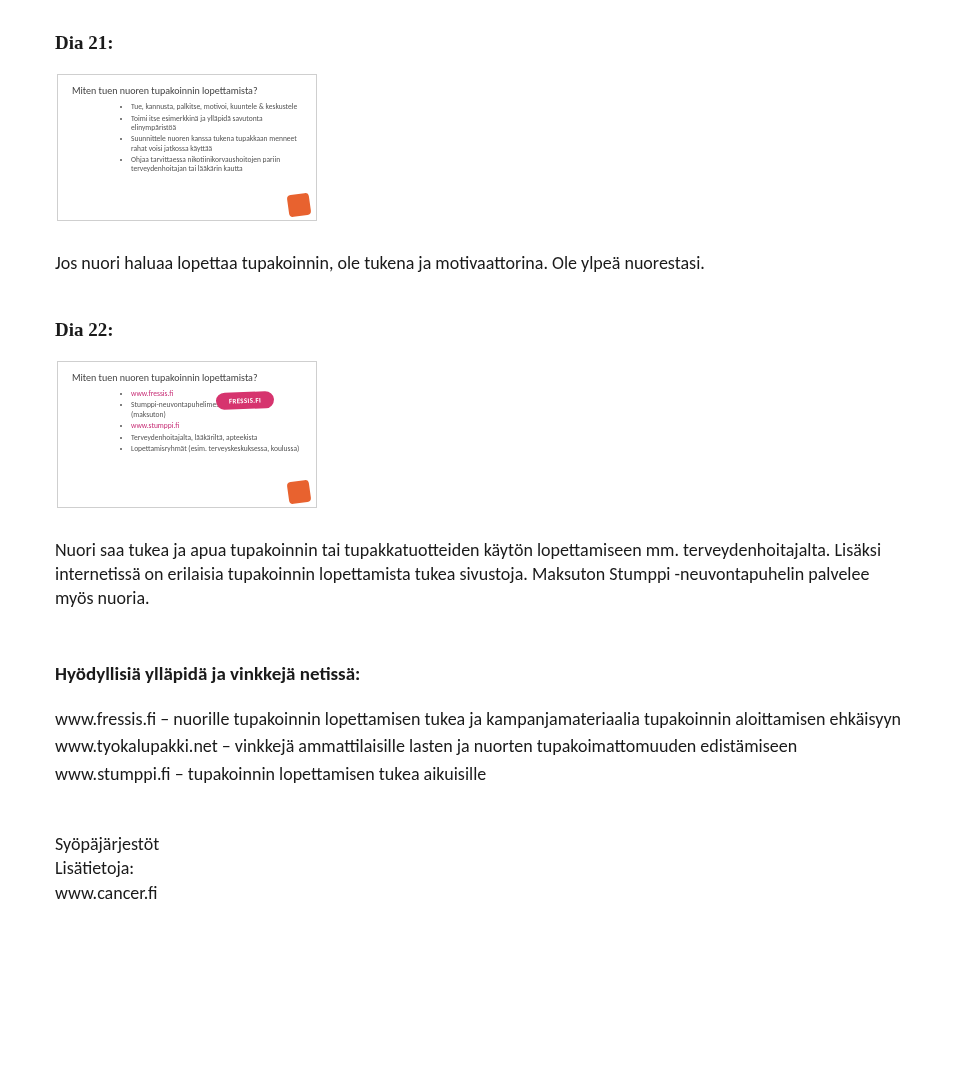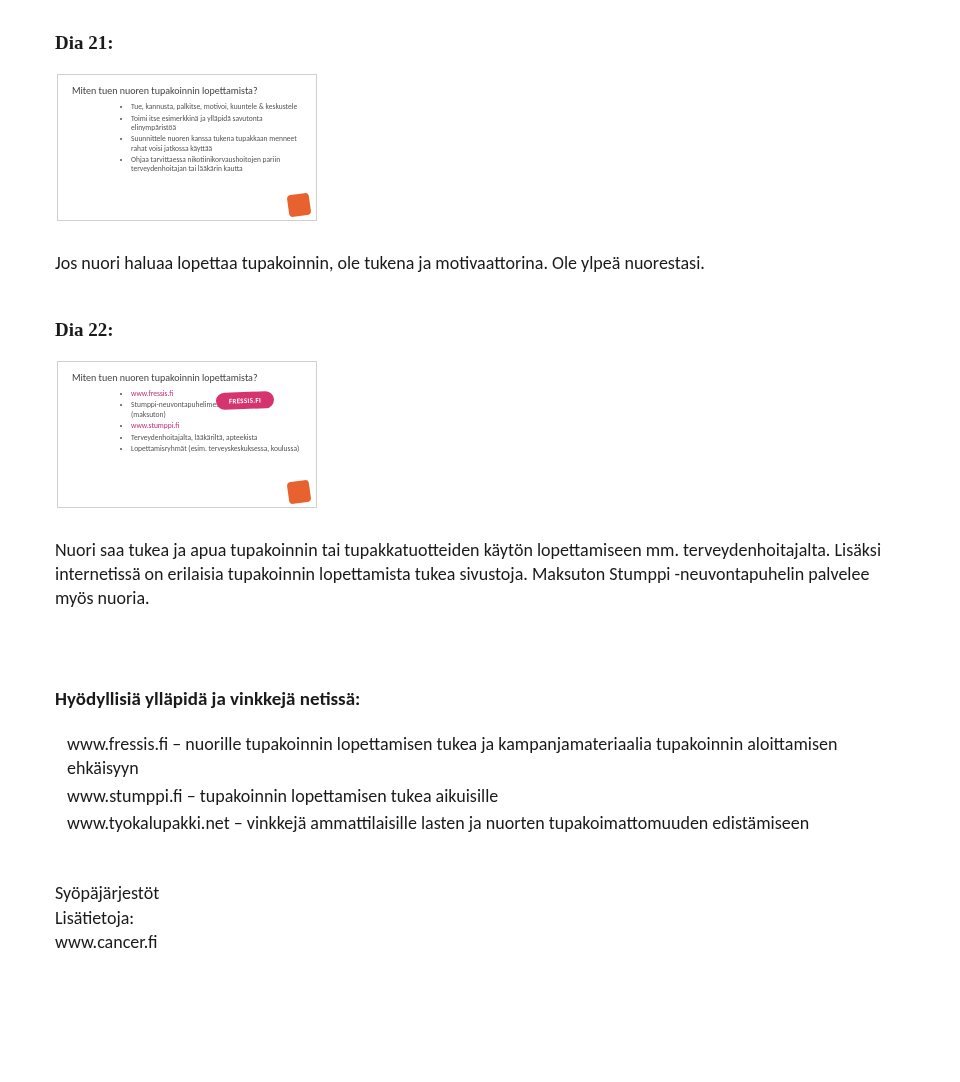--- a/index.html
+++ b/index.html
@@ -87,21 +87,20 @@
   }
   .section-heading {
     font-weight: bold;
     font-size: 19px;
     margin-bottom: 20px;
   }
   .link-block p {
     font-size: 18px;
     line-height: 1.35;
     margin-bottom: 3px;
-    margin-left: 12px;
   }
   .footer-block {
     margin-top: 46px;
   }
   .footer-block p {
     font-size: 18px;
     line-height: 1.35;
   }
 </style>
 </head>
@@ -132,26 +131,26 @@
     <li><span class="pink-link">www.stumppi.fi</span></li>
     <li><span>Terveydenhoitajalta, lääkäriltä, apteekista</span></li>
     <li><span>Lopettamisryhmät (esim. terveyskeskuksessa, koulussa)</span></li>
   </ul>
   <div class="badge">
     <span>FRESSIS.FI</span>
   </div>
   <div class="corner-icon"></div>
 </div>
 
-<p class="body-text" style="margin-bottom:76px;">Nuori saa tukea ja apua tupakoinnin tai tupakkatuotteiden käytön lopettamiseen mm. terveydenhoitajalta. Lisäksi internetissä on erilaisia tupakoinnin lopettamista tukea sivustoja. Maksuton Stumppi -neuvontapuhelin palvelee myös nuoria.</p>
+<p class="body-text" style="margin-bottom:51px;">Nuori saa tukea ja apua tupakoinnin tai tupakkatuotteiden käytön lopettamiseen mm. terveydenhoitajalta. Lisäksi internetissä on erilaisia tupakoinnin lopettamista tukea sivustoja. Maksuton Stumppi -neuvontapuhelin palvelee myös nuoria.</p>
 
 <div class="section-heading">Hyödyllisiä ylläpidä ja vinkkejä netissä:</div>
 <div class="link-block" style="margin-bottom:10px;">
   <p>www.fressis.fi – nuorille tupakoinnin lopettamisen tukea ja kampanjamateriaalia tupakoinnin aloittamisen ehkäisyyn</p>
+  <p>www.tyokalupakki.net – vinkkejä ammattilaisille lasten ja nuorten tupakoimattomuuden edistämiseen</p>
   <p>www.stumppi.fi – tupakoinnin lopettamisen tukea aikuisille</p>
-  <p>www.tyokalupakki.net – vinkkejä ammattilaisille lasten ja nuorten tupakoimattomuuden edistämiseen</p>
 </div>
 
 <div class="footer-block">
   <p>Syöpäjärjestöt</p>
   <p>Lisätietoja:</p>
   <p>www.cancer.fi</p>
 </div>
 
 </body></html>

